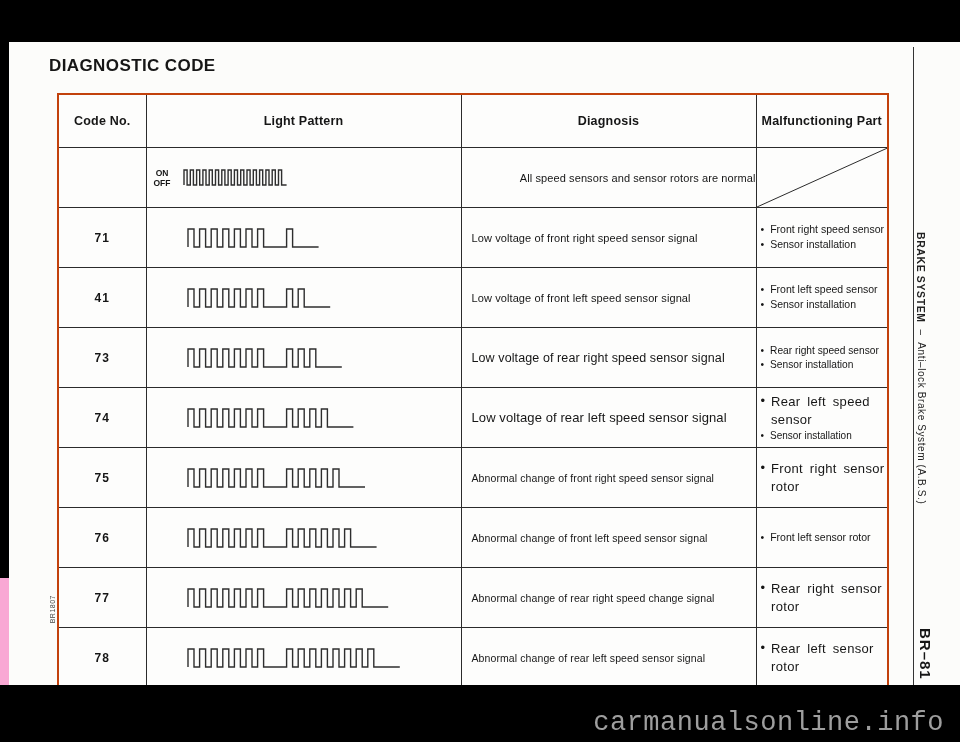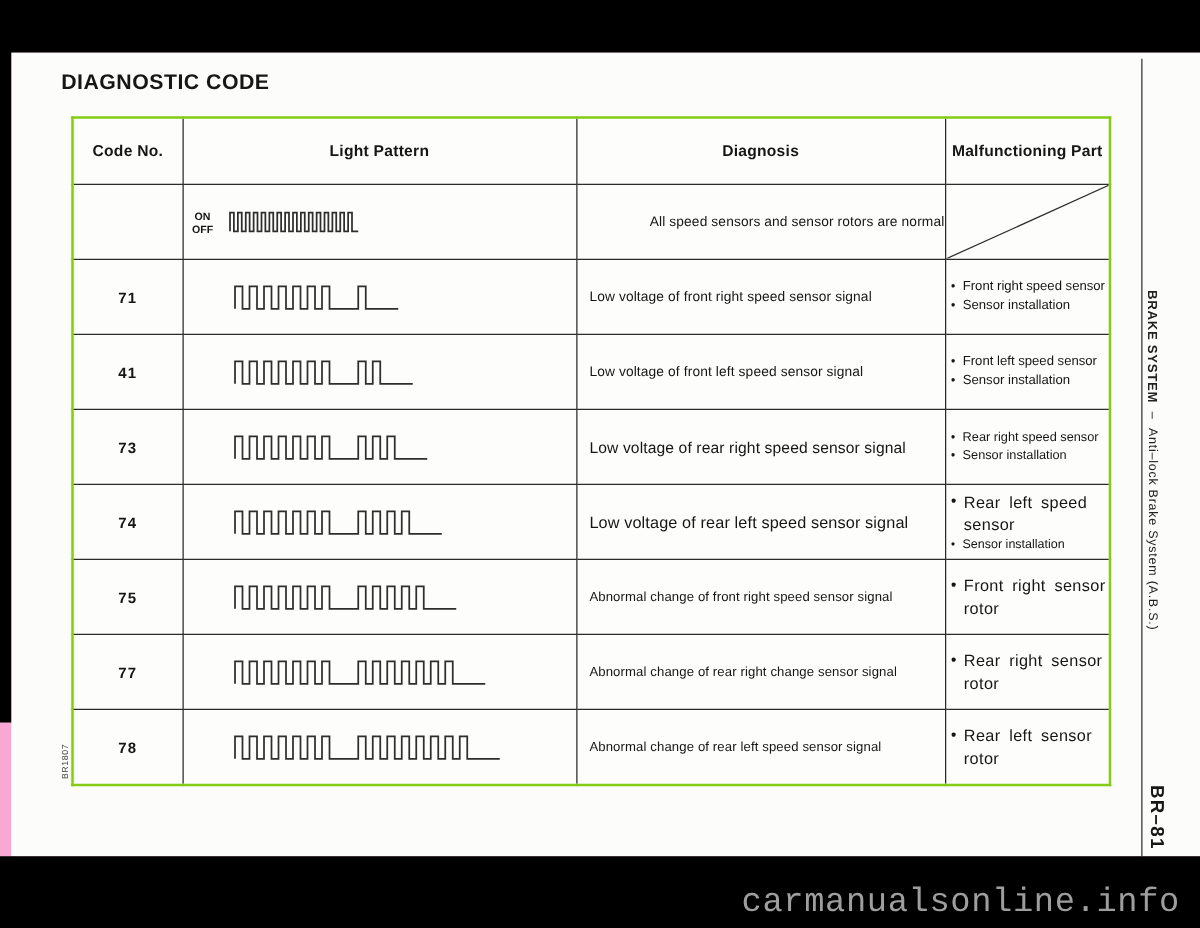--- a/index.html
+++ b/index.html
@@ -6,21 +6,21 @@
     background:#f3f3f1;font-family:"Liberation Sans",sans-serif;color:#161616;}
   .stage{position:absolute;left:0;top:0;width:960px;height:742px;background:#f9a8d4;}
   .band-top{position:absolute;left:0;top:0;width:960px;height:42px;background:#000;}
   .strip-left{position:absolute;left:0;top:0;width:9px;height:578px;background:#000;}
   .band-bottom{position:absolute;left:0;top:685px;width:960px;height:75px;background:#000;
     z-index:6;display:flex;align-items:center;justify-content:flex-end;box-sizing:border-box;padding-right:16px;font-family:Liberation Mono, monospace;}
   .watermark{color:#9e9e9e;font-size:27px;letter-spacing:0.5px;}
   .page{position:absolute;left:9px;top:42px;width:951px;height:643px;background:#fcfcfa;}
   .page-title{position:absolute;left:40px;top:14px;font-size:17px;font-weight:bold;letter-spacing:0.4px;margin:0;}
   table.diag{position:absolute;left:48px;top:51px;border-collapse:collapse;table-layout:fixed;
-    width:830px;border:2px solid #84cc16;background:#fdfdfc;}
+    width:830px;border:2px solid #c2410c;background:#fdfdfc;}
   th,td{border:1px solid #2b2b2b;padding:0;vertical-align:middle;}
   th{height:52px;font-size:12.5px;font-weight:bold;text-align:center;letter-spacing:0.2px;}
   tr.t-row td{height:53px;}
   td.col-code{text-align:center;font-weight:bold;font-size:12px;letter-spacing:1px;}
   .pattern-wrap{display:flex;align-items:center;padding-left:40px;}
   .pattern-wrap.with-labels{padding-left:7px;text-align:center;}
   .onoff{display:flex;flex-direction:column;font-weight:bold;font-size:8.5px;line-height:10px;margin-right:12px;}
   .wave{display:block;}
   td.col-diag span{display:block;padding-left:10px;white-space:nowrap;letter-spacing:0.1px;}
   td.col-diag span.flush{padding-left:2px;}
@@ -190,30 +190,49 @@
               <span class="" style="font-size: 10.5px;">Abnormal change of front right speed sensor signal</span>
             </td>
             <td class="col-part">
               <div class="part-line">
                 <span class="bullet" style="font-size: 13px;">•</span>
                 <span class="part-text wide" style="font-size: 13px;">Front right sensor rotor</span>
               </div>
             </td>
           </tr>
           <tr class="t-row">
+            <td class="col-code"><span>76</span></td>
+            <td>
+              <div class="pattern-wrap">
+                <svg width="192" height="34" class="wave">
+                  <path d="M1 26 V8 H7.0 V26 H12.6 V8 H18.6 V26 H24.2 V8 H30.2 V26 H35.8 V8 H41.8 V26 H47.4 V8 H53.4 V26 H59.0 V8 H65.0 V26 H70.6 V8 H76.6 V26 H99.6 V8 H105.6 V26 H111.2 V8 H117.2 V26 H122.8 V8 H128.8 V26 H134.4 V8 H140.4 V26 H146.0 V8 H152.0 V26 H157.6 V8 H163.6 V26 H189.6" fill="none" stroke="#2e2e2e" stroke-width="1.4"></path>
+                </svg>
+              </div>
+            </td>
+            <td class="col-diag">
+              <span class="" style="font-size: 10.5px;">Abnormal change of front left speed sensor signal</span>
+            </td>
+            <td class="col-part">
+              <div class="part-line">
+                <span class="bullet" style="font-size: 10.5px;">•</span>
+                <span class="part-text small" style="font-size: 10.5px;">Front left sensor rotor</span>
+              </div>
+            </td>
+          </tr>
+          <tr class="t-row">
             <td class="col-code"><span>77</span></td>
             <td>
               <div class="pattern-wrap">
                 <svg width="204" height="34" class="wave">
                   <path d="M1 26 V8 H7.0 V26 H12.6 V8 H18.6 V26 H24.2 V8 H30.2 V26 H35.8 V8 H41.8 V26 H47.4 V8 H53.4 V26 H59.0 V8 H65.0 V26 H70.6 V8 H76.6 V26 H99.6 V8 H105.6 V26 H111.2 V8 H117.2 V26 H122.8 V8 H128.8 V26 H134.4 V8 H140.4 V26 H146.0 V8 H152.0 V26 H157.6 V8 H163.6 V26 H169.2 V8 H175.2 V26 H201.2" fill="none" stroke="#2e2e2e" stroke-width="1.4"></path>
                 </svg>
               </div>
             </td>
             <td class="col-diag">
-              <span class="" style="font-size: 10.5px;">Abnormal change of rear right change sensor signal</span>
+              <span class="" style="font-size: 10.5px;">Abnormal change of rear right speed change signal</span>
             </td>
             <td class="col-part">
               <div class="part-line">
                 <span class="bullet" style="font-size: 13px;">•</span>
                 <span class="part-text wide" style="font-size: 13px;">Rear right sensor rotor</span>
               </div>
             </td>
           </tr>
           <tr class="t-row">
             <td class="col-code"><span>78</span></td>

